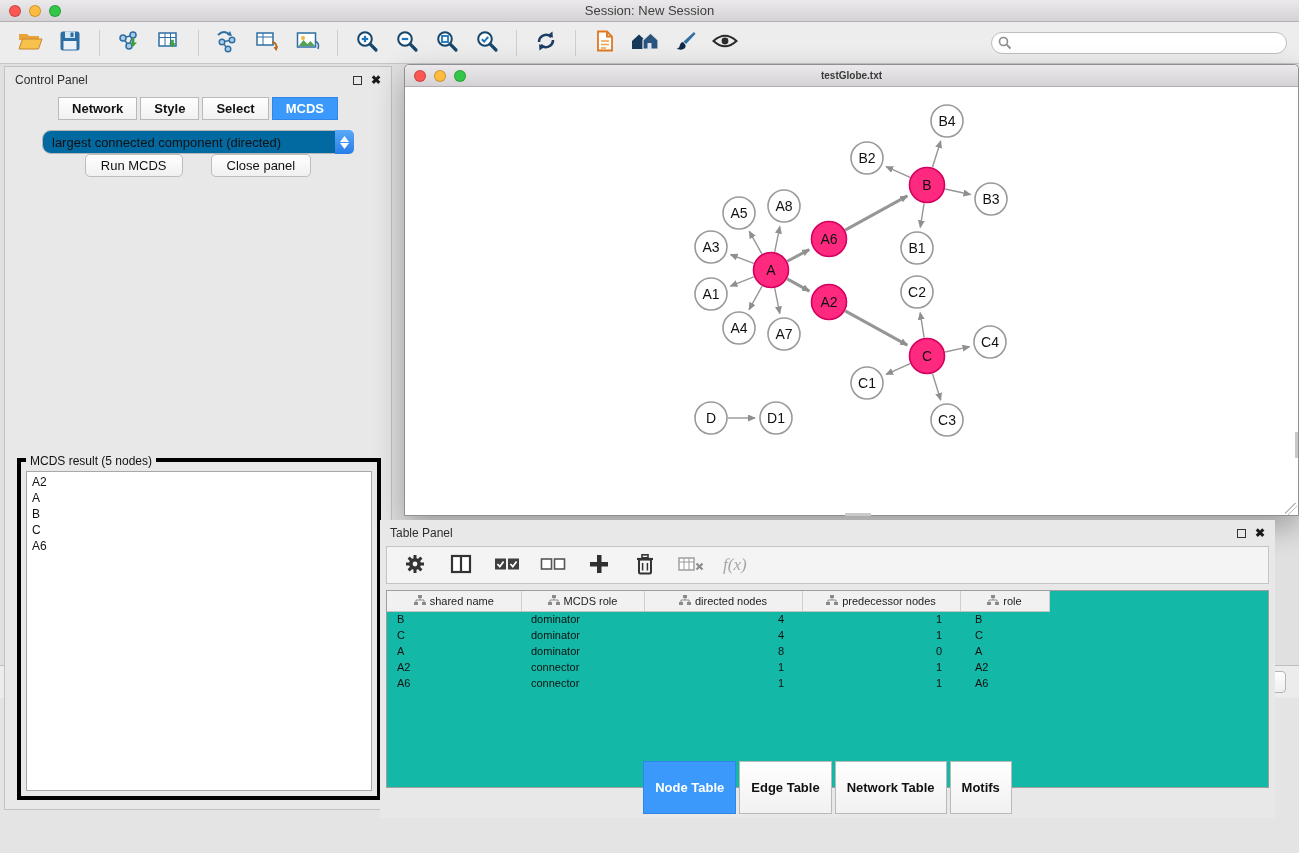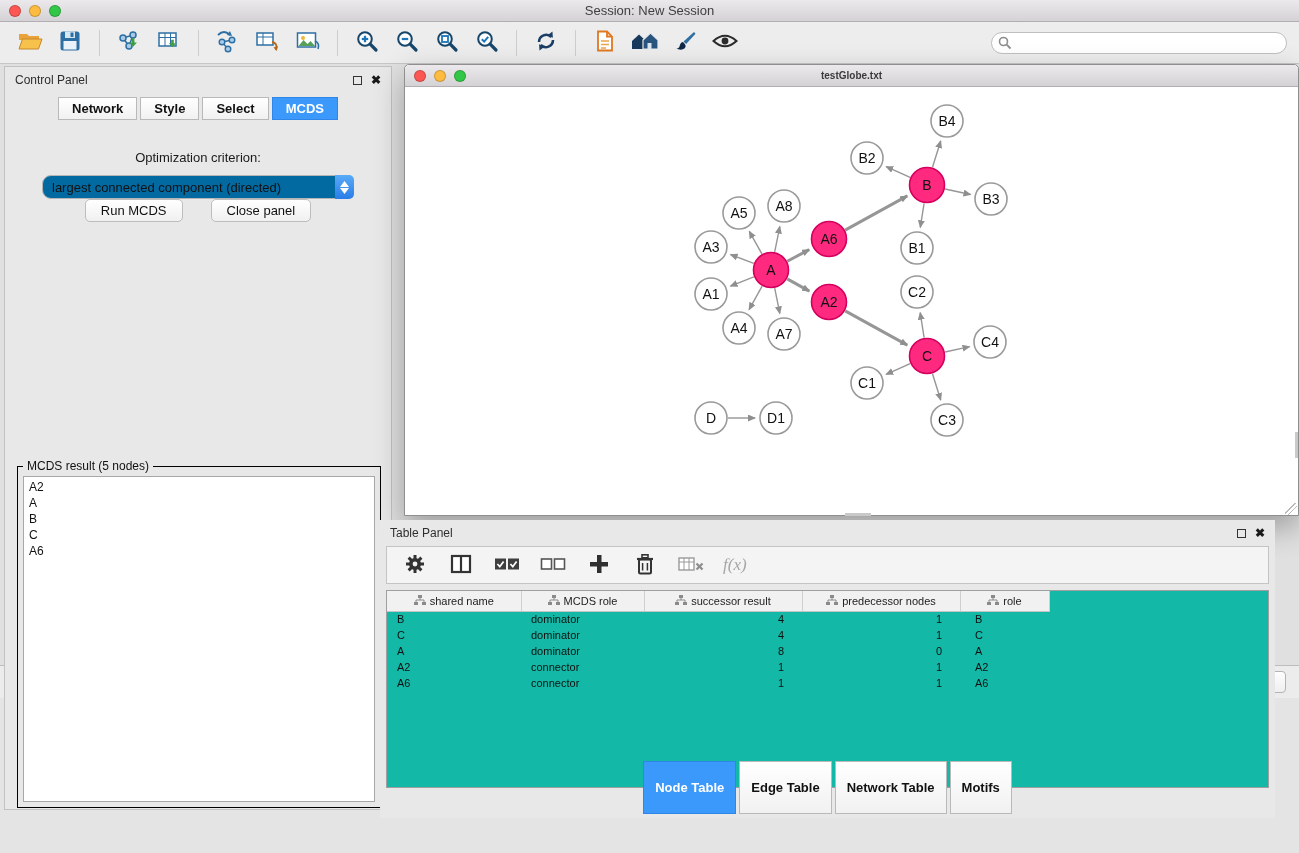--- a/index.html
+++ b/index.html
@@ -39,21 +39,21 @@
   .cp-tab.active, .tp-tab.active { background:#3b99fc; border-color:#2f86e8; color:#fff; }
   .opt-label { text-align:center; font-size:13px; color:#1a1a1a; margin-top:30px; }
   .combo { width:312px; height:24px; margin:10px auto 0 auto; background:#0369a1; border:1px solid #b5b5b5; border-radius:9px;
            position:relative; display:flex; align-items:center; font-size:13px; color:#111; padding-left:9px; }
   .combo .stepper { position:absolute; right:-1px; top:-1px; width:19px; height:24px; border-radius:0 5px 5px 0;
                     background:linear-gradient(#59aaf7,#2a7de8); display:flex; flex-direction:column; align-items:center; justify-content:center; gap:1px; }
   .combo .stepper svg { display:block; }
   .cp-buttons { display:flex; justify-content:center; gap:28px; margin-top:0; }
   .btn { font-size:13px; color:#111; background:linear-gradient(#ffffff,#f0f0f0); border:1px solid #bdbdbd; border-radius:5px;
          padding:3px 15px; cursor:default; }
-  .result-box { position:absolute; left:12px; top:391px; width:364px; height:342px; border:1px solid #000000;margin-top:8px; }
+  .result-box { position:absolute; left:12px; top:391px; width:364px; height:342px; border:4px solid #000000; }
   .result-legend { position:absolute; top:-8px; left:5px; background:#e8e8e8; padding:0 4px; font-size:12px; color:#111; }
   .result-list { position:absolute; left:5px; right:5px; top:9px; bottom:5px; background:#fff; border:1px solid #a8a8a8;
                  font-size:12px; color:#111; padding:2px 5px; overflow:hidden; }
   .result-item { line-height:16px; }
 
   
   .network-window { position:absolute; left:404px; top:0; width:895px; height:452px; background:#fff;
                     border:1px solid #8f8f8f; border-radius:5px 5px 0 0; box-shadow:0 12px 30px rgba(0,0,0,.3); }
   .nw-titlebar { height:22px; background:linear-gradient(#ebe9eb,#d4d2d4); border-bottom:1px solid #b1afb1; border-radius:5px 5px 0 0;
                  position:relative; display:flex; align-items:center; justify-content:center; font-size:10px; color:#3a3a3a;font-weight:bold; }
@@ -290,21 +290,20 @@
         </span>
       </div>
 
       <div class="cp-tabs">
           <div class="cp-tab">Network</div>
           <div class="cp-tab">Style</div>
           <div class="cp-tab">Select</div>
           <div class="cp-tab active">MCDS</div>
         </div>
 
-      <div class="opt-label">Optimization criterion:</div>
 
       <div class="combo">
         <span>largest connected component (directed)</span>
         <span class="stepper">
           <svg width="9" height="6" viewBox="0 0 9 6">
               <path d="M4.5 0 L9 6 H0z" fill="#fff"></path>
             </svg>
           <svg width="9" height="6" viewBox="0 0 9 6">
               <path d="M4.5 6 L0 0 H9z" fill="#fff"></path>
             </svg>
@@ -512,21 +511,21 @@
                       <rect x="4" y="0" width="4" height="3" fill="#8a8a8a"></rect>
                       <rect x="0" y="7" width="4" height="3" fill="#8a8a8a"></rect>
                       <rect x="8" y="7" width="4" height="3" fill="#8a8a8a"></rect>
                       <path d="M6 3 v2 M2 7 V5 h8 v2" stroke="#8a8a8a" fill="none"></path>
                     </svg></span><span class="th-lb">MCDS role</span></th>
                 <th><span class="th-ic"><svg width="12" height="11" viewBox="0 0 12 11">
                       <rect x="4" y="0" width="4" height="3" fill="#8a8a8a"></rect>
                       <rect x="0" y="7" width="4" height="3" fill="#8a8a8a"></rect>
                       <rect x="8" y="7" width="4" height="3" fill="#8a8a8a"></rect>
                       <path d="M6 3 v2 M2 7 V5 h8 v2" stroke="#8a8a8a" fill="none"></path>
-                    </svg></span><span class="th-lb">successor result</span></th>
+                    </svg></span><span class="th-lb">directed nodes</span></th>
                 <th><span class="th-ic"><svg width="12" height="11" viewBox="0 0 12 11">
                       <rect x="4" y="0" width="4" height="3" fill="#8a8a8a"></rect>
                       <rect x="0" y="7" width="4" height="3" fill="#8a8a8a"></rect>
                       <rect x="8" y="7" width="4" height="3" fill="#8a8a8a"></rect>
                       <path d="M6 3 v2 M2 7 V5 h8 v2" stroke="#8a8a8a" fill="none"></path>
                     </svg></span><span class="th-lb">predecessor nodes</span></th>
                 <th><span class="th-ic"><svg width="12" height="11" viewBox="0 0 12 11">
                       <rect x="4" y="0" width="4" height="3" fill="#8a8a8a"></rect>
                       <rect x="0" y="7" width="4" height="3" fill="#8a8a8a"></rect>
                       <rect x="8" y="7" width="4" height="3" fill="#8a8a8a"></rect>

